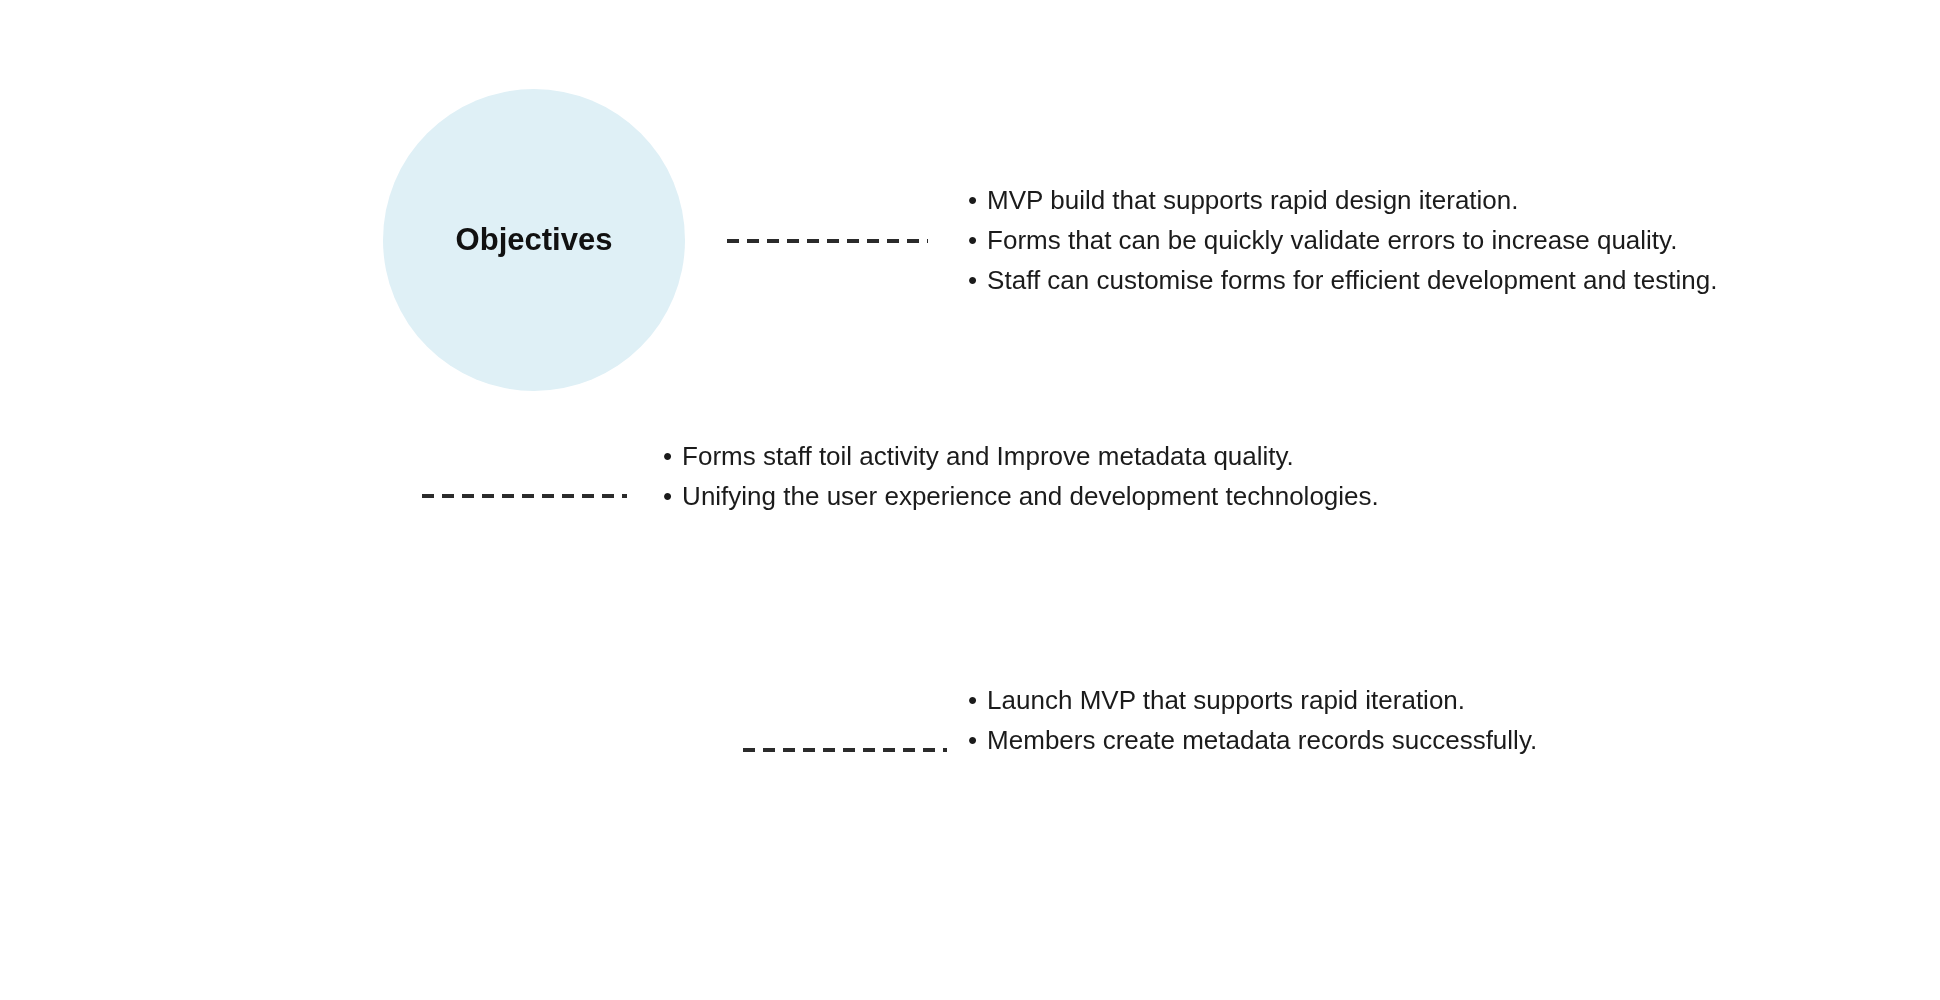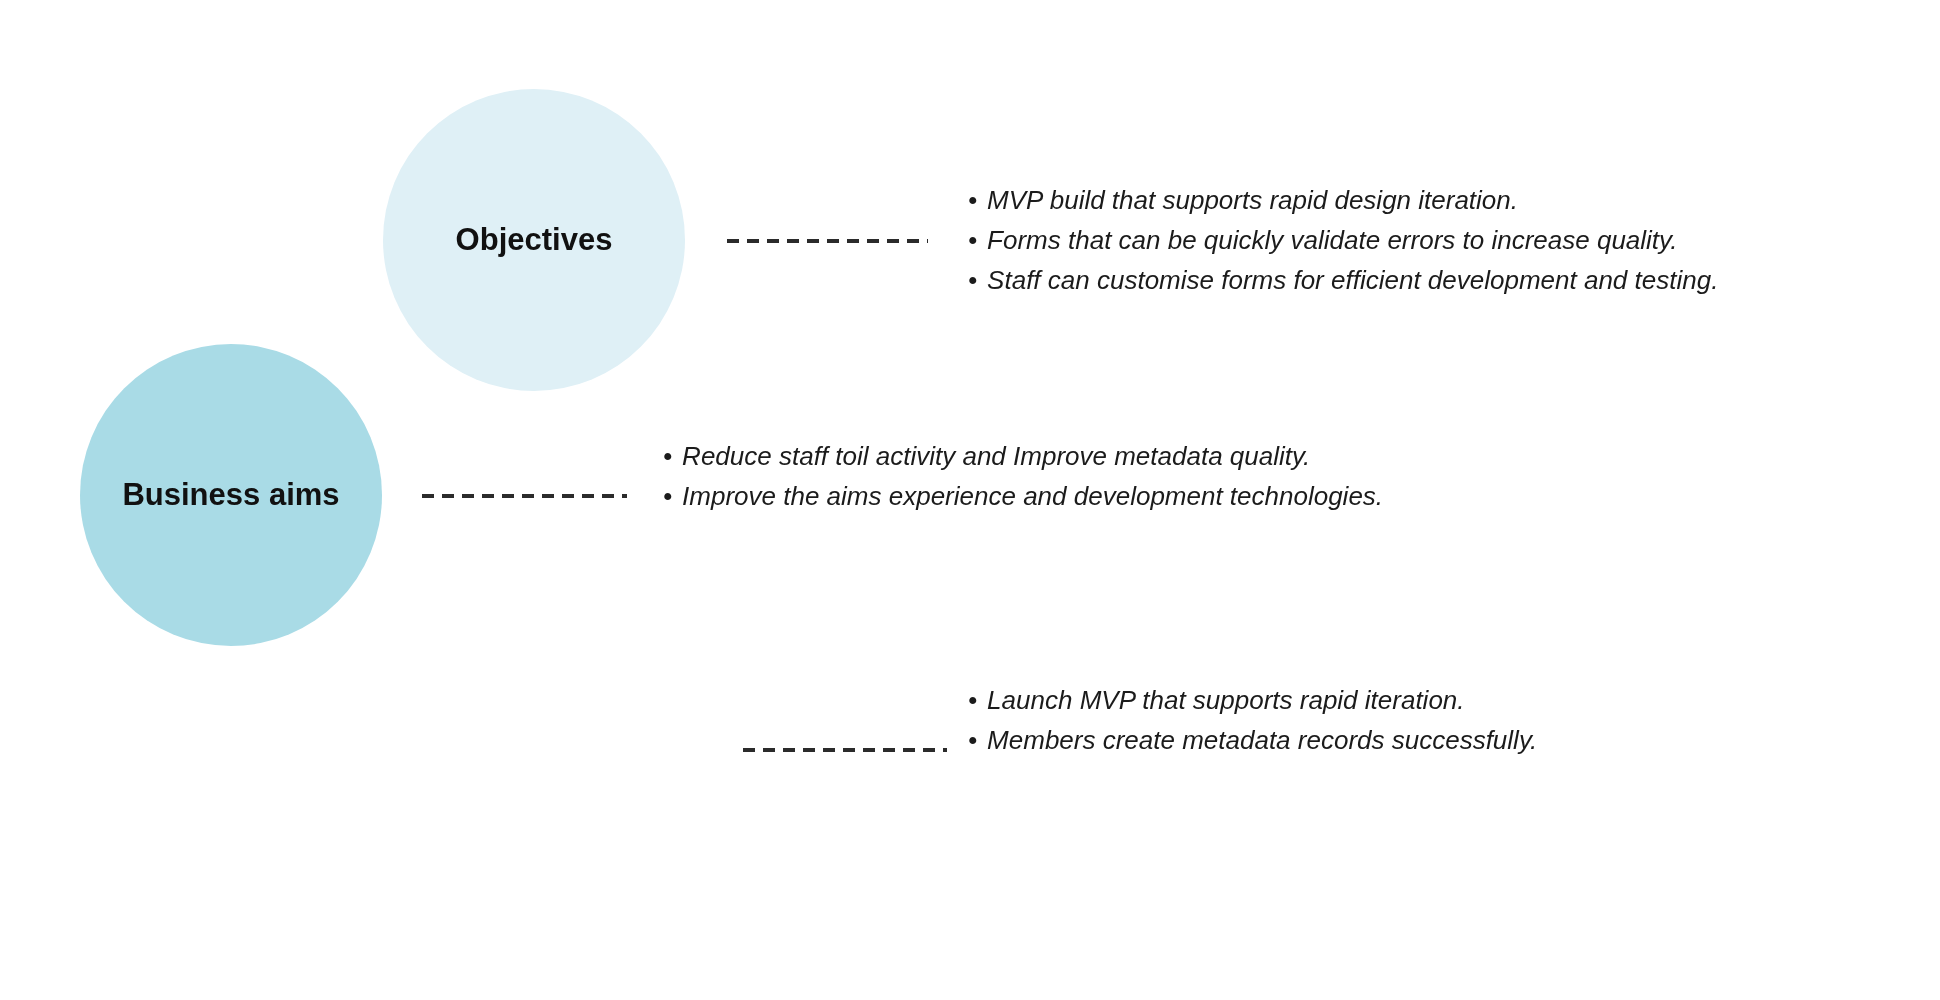--- a/index.html
+++ b/index.html
@@ -50,21 +50,20 @@
 
   .bullets {
     position: absolute;
     list-style: none;
     margin: 0;
     padding: 0;
     font-size: 26px;
     line-height: 40px;
     color: var(--text, #1b1b1b);
     white-space: nowrap;
-    font-style: italic;
   }
   .bullets li { display: block; }
   .bullets .b { display: inline-block; margin-right: 10px; }
   .bullets-obj  { left: 968px; top: 180px; }
   .bullets-biz  { left: 663px; top: 436px; }
   .bullets-crit { left: 968px; top: 680px; }
 </style>
 </head>
 <body>
 
@@ -79,30 +78,27 @@
       <span class="b">•</span><span>MVP build that supports rapid design iteration.</span>
     </li>
     <li>
       <span class="b">•</span><span>Forms that can be quickly validate errors to increase quality.</span>
     </li>
     <li>
       <span class="b">•</span><span>Staff can customise forms for efficient development and testing.</span>
     </li>
   </ul>
 
-  <div class="circle c-biz">
-    <span class="circle-title">Business aims</span>
-  </div>
   <div class="dash dash-biz"></div>
   <ul class="bullets bullets-biz">
     <li>
-      <span class="b">•</span><span>Reduce staff toil activity and Improve metadata quality.</span>
+      <span class="b">•</span><span>Forms staff toil activity and Improve metadata quality.</span>
     </li>
     <li>
-      <span class="b">•</span><span>Improve the aims experience and development technologies.</span>
+      <span class="b">•</span><span>Unifying the user experience and development technologies.</span>
     </li>
   </ul>
 
   <div class="dash dash-crit"></div>
   <ul class="bullets bullets-crit">
     <li>
       <span class="b">•</span><span>Launch MVP that supports rapid iteration.</span>
     </li>
     <li>
       <span class="b">•</span><span>Members create metadata records successfully.</span>

